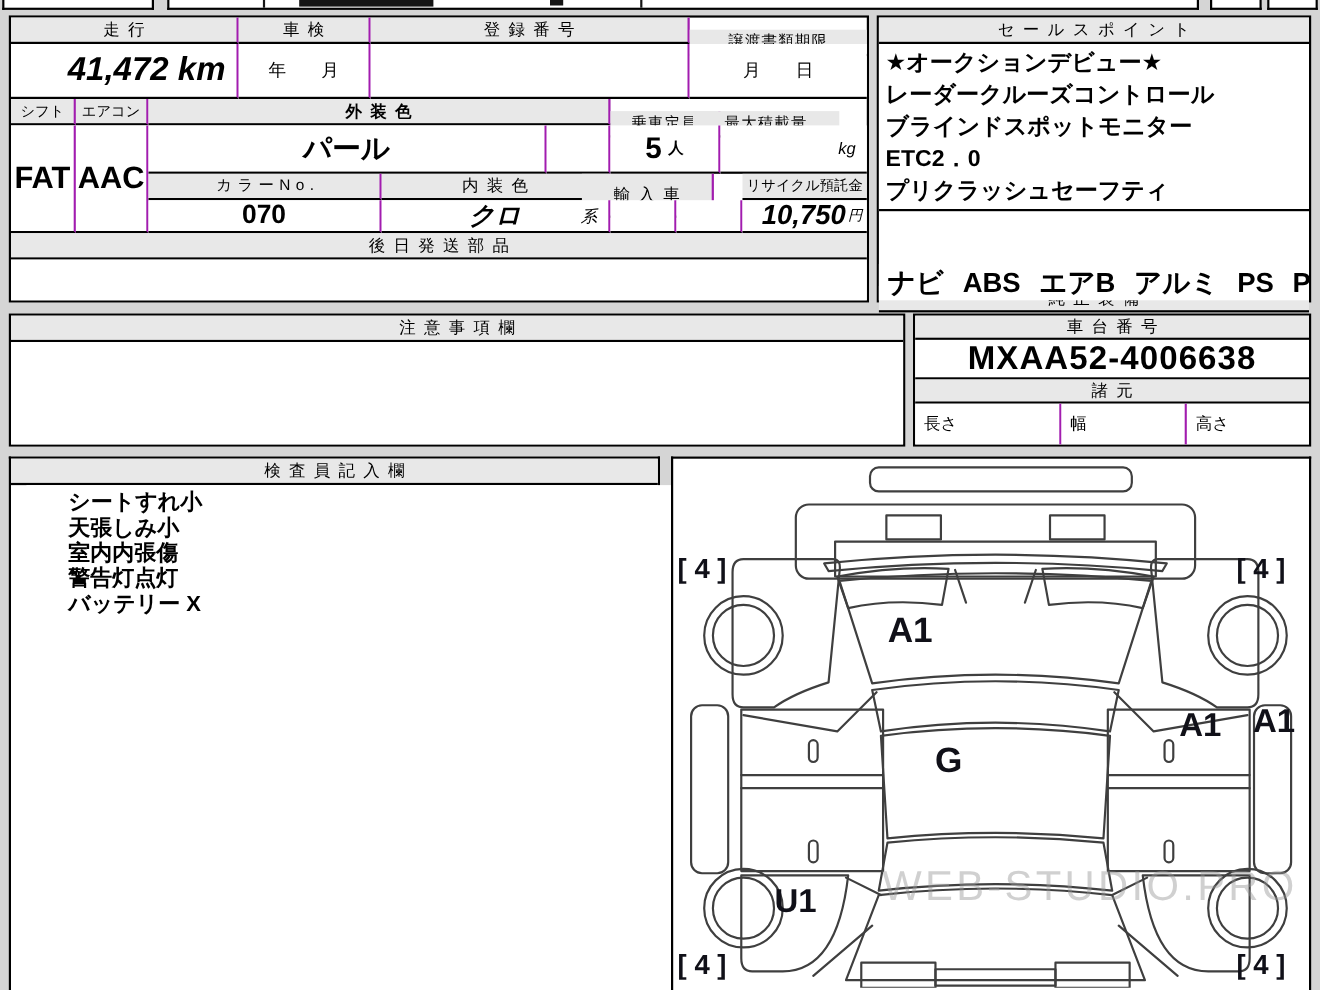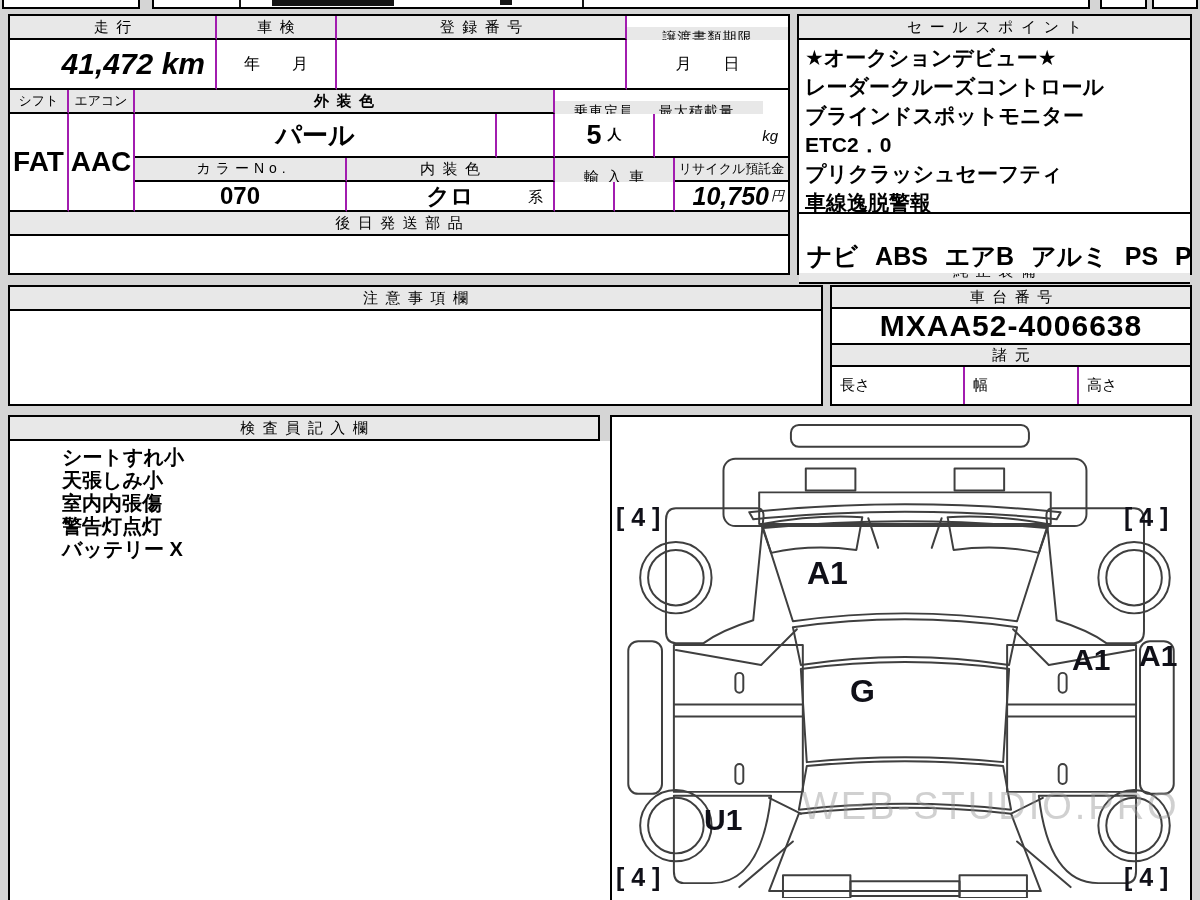--- a/index.html
+++ b/index.html
@@ -73,42 +73,42 @@
       <span style="font-weight:bold;font-size:27px;">5</span>
       <span class="unit">人</span>
     </div>
     <div class="cell valRight lastCol" style="left:645px;top:98px;width:133px;height:44px;font-size:15px;">
       <span></span>
       <span>kg</span>
     </div>
 
     <div class="cell hdr" style="left:125px;top:142px;width:212px;height:24px;font-size:14px;letter-spacing:.35em;">カラーNo.</div>
     <div class="cell hdr" style="left:337px;top:142px;width:208px;height:24px;">内装色</div>
-    <div class="cell hdr" style="left:545px;top:142px;width:120px;height:40px;">輸入車</div>
+    <div class="cell hdr" style="left:519px;top:142px;width:120px;height:40px;">輸入車</div>
     <div class="cell hdrSmall lastCol" style="left:665px;top:142px;width:113px;height:24px;">リサイクル預託金</div>
 
     <div class="cell" style="left:125px;top:166px;width:212px;height:30px;font-weight:bold;font-size:24px;">070</div>
-    <div class="cell" style="left:337px;top:166px;width:208px;height:30px;position:absolute;">
+    <div class="cell" style="left:337px;top:166px;width:208px;height:30px;position:absolute;font-style:italic;">
       <span style="font-weight:bold;font-size:23px;">クロ</span>
       <span style="position:absolute;right:10px;bottom:3px;font-size:15px;">系</span>
     </div>
     <div class="cell" style="left:545px;top:166px;width:60px;height:30px;"></div>
     <div class="cell" style="left:605px;top:166px;width:60px;height:30px;"></div>
     <div class="cell valRight lastCol" style="left:665px;top:166px;width:113px;height:30px;padding-right:4px;">
       <span style="font-weight:bold;font-size:25px;">10,750</span>
       <span style="font-size:13px;margin-left:2px;">円</span>
     </div>
 
     <div class="cell hdr lastCol" style="left:0;top:196px;width:778px;height:24px;text-align:right;">後日発送部品</div>
     <div class="cell lastCol lastRow" style="left:0;top:220px;width:778px;height:37px;"></div>
   </div>
 
   <div class="block" style="left:797px;top:14px;width:395px;height:261px;">
     <div class="cell hdr lastCol" style="left:0;top:0;width:391px;height:24px;">セールスポイント</div>
-    <div class="cell lastCol" style="left:0;top:24px;width:391px;height:174px;display:block;padding-top:3px;">
+    <div class="cell lastCol" style="left:0;top:24px;width:391px;height:152px;display:block;padding-top:3px;">
       <div class="salesLine">★オークションデビュー★</div>
       <div class="salesLine">レーダークルーズコントロール</div>
       <div class="salesLine">ブラインドスポットモニター</div>
       <div class="salesLine">ETC2．0</div>
       <div class="salesLine">プリクラッシュセーフティ</div>
       <div class="salesLine">車線逸脱警報</div>
     </div>
     <div class="cell hdr lastCol" style="left:0;top:200px;width:391px;height:24px;margin-top:44px;">純正装備</div>
     <div class="cell lastCol lastRow" style="left:0;top:224px;width:391px;height:33px;justify-content:flex-start;padding-left:8px;font-weight:bold;font-size:25px;word-spacing:10px;white-space:nowrap;">ナビ ABS エアB アルミ PS PW</div>
   </div>

